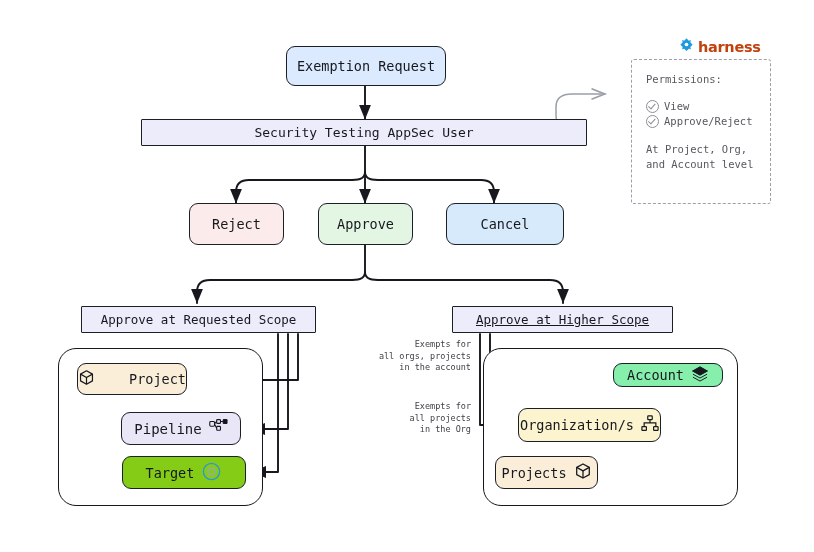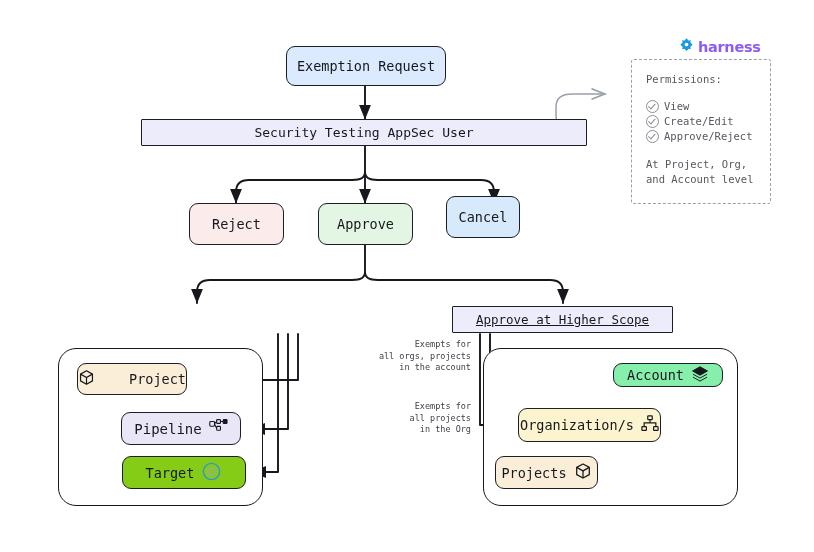--- a/index.html
+++ b/index.html
@@ -80,21 +80,21 @@
   .logo-wrap {
     position: absolute;
     display: flex;
     align-items: center;
     gap: 3px;
   }
   .logo-text {
     font-family: "DejaVu Sans", "Liberation Sans", sans-serif;
     font-size: 14.5px;
     font-weight: 700;
-    color: #8b5cf6;
+    color: #c2410c;
     letter-spacing: -0.3px;
   }
   .ck {
     display: inline-block;
     width: 11px;
     height: 11px;
     border-radius: 50%;
     border: 1.3px solid #8a8f96;
     position: relative;
     flex: 0 0 auto;
@@ -177,22 +177,23 @@
   <div class="group-box" style="left:483px; top:348px; width:255px; height:158px;"></div>
 
   <div class="node rounded" style="left: 286px; top: 46px; width: 160px; height: 40px; font-size: 13.5px; background: rgb(219, 234, 254);">Exemption Request</div>
 
   <div class="node rect" style="left: 141px; top: 119px; width: 446px; height: 27px; font-size: 13px; background: rgb(236, 236, 251);">Security Testing AppSec User</div>
 
   <div class="node rounded" style="left: 189px; top: 203px; width: 95px; height: 42px; font-size: 13.5px; background: rgb(252, 235, 235);">Reject</div>
 
   <div class="node rounded" style="left: 318px; top: 203px; width: 95px; height: 42px; font-size: 13.5px; background: rgb(227, 246, 228);">Approve</div>
 
-  <div class="node rounded" style="left: 446px; top: 196px; width: 74px; height: 42px; font-size: 13.5px; background: rgb(215, 234, 251); text-align: center;">Cancel</div>
-
+  <div class="node rounded" style="left: 446px; top: 203px; width: 118px; height: 42px; font-size: 13.5px; background: rgb(215, 234, 251); text-align: center;">Cancel</div>
+
+  <div class="node rect" style="left: 81px; top: 306px; width: 235px; height: 27px; font-size: 12.5px; background: rgb(236, 236, 251);">Approve at Requested Scope</div>
 
   <div class="node rect" style="left: 452px; top: 306px; width: 221px; height: 27px; font-size: 12.5px; background: rgb(236, 236, 251); text-decoration: underline;">Approve at Higher Scope</div>
 
   <div class="node rounded" style="left: 77px; top: 363px; width: 110px; height: 32px; font-size: 13.5px; background: rgb(251, 238, 217); justify-content: space-between;">
     <span class="icon">
       <svg width="17" height="17" viewBox="0 0 24 24" fill="none" stroke="#16181d" stroke-width="1.7" stroke-linejoin="round">
         <path d="M12 2.6 L20.4 7.2 L20.4 16.8 L12 21.4 L3.6 16.8 L3.6 7.2 Z"></path>
         <path d="M3.6 7.2 L12 11.9 L20.4 7.2"></path>
         <path d="M12 11.9 L12 21.4"></path>
       </svg>
@@ -267,24 +268,20 @@
 
   <div class="dashed-box" style="left:609px; top:59px; width:140px; height:145px; padding:12px 0 0 14px;">
     <div class="dtext" style="margin-bottom:12px;">Permissions:</div>
 
     <div class="perm-row">
       <span class="ck"></span>
       <span>View</span>
     </div>
     <div class="perm-row">
       <span class="ck"></span>
-      <span>Create/Edit</span>
-    </div>
-    <div class="perm-row">
-      <span class="ck"></span>
       <span>Approve/Reject</span>
     </div>
 
     <div class="dtext" style="margin-top:13px;">At Project, Org,
 and Account level</div>
   </div>
 
   <div class="logo-wrap" style="left:678px; top:36px;">
     <span class="icon">
       <svg width="17" height="17" viewBox="0 0 24 24">

